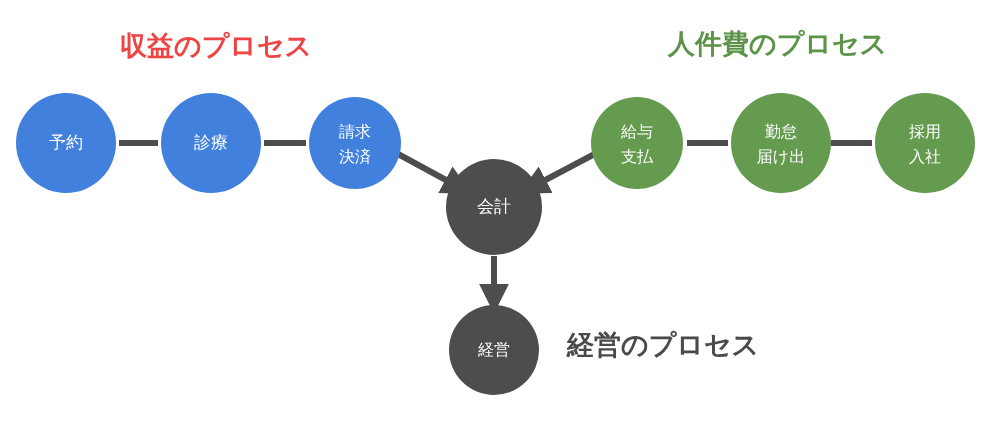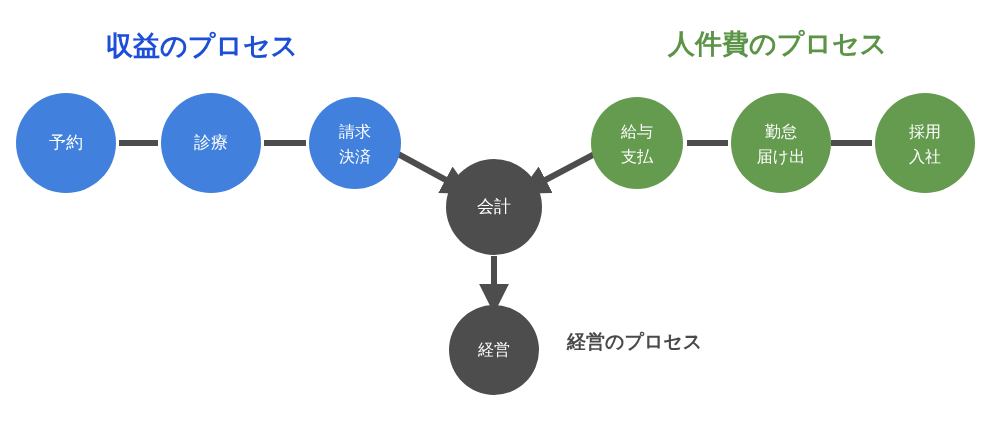--- a/index.html
+++ b/index.html
@@ -26,36 +26,36 @@
   }
   .section-title {
     position: absolute;
     font-size: 27px;
     font-weight: bold;
     white-space: nowrap;
     letter-spacing: 0px;
     line-height: 1;
   }
   #title-revenue {
-    left: 106px;
+    left: 120px;
     top: 33px;
-    color: #1d4ed8;
+    color: #ef4444;
     text-align: right;
   }
   #title-labor {
     left: 668px;
     top: 33px;
     color: #5c9447;
     font-family: Liberation Mono, monospace;
   }
   #label-management {
     position: absolute;
     left: 567px;
     top: 332px;
-    font-size: 19px;
+    font-size: 27px;
     font-weight: bold;
     color: #4a4a4a;
     white-space: nowrap;
     line-height: 1;
   }
   .node-text {
     fill: #ffffff;
     font-family: "Liberation Sans", sans-serif;
     font-size: 17px;
     text-anchor: middle;

